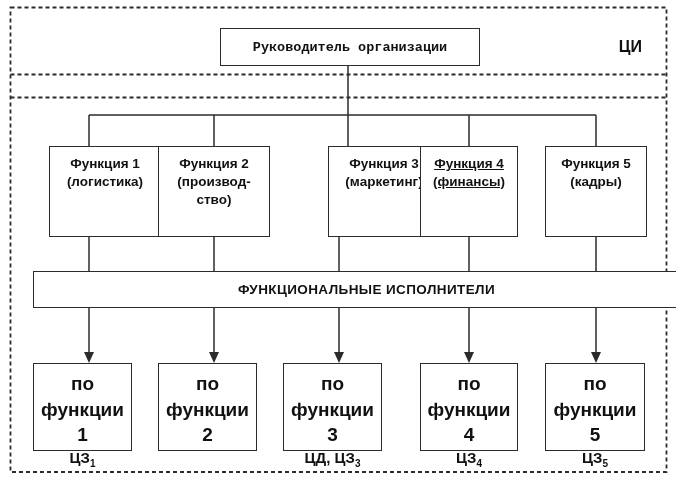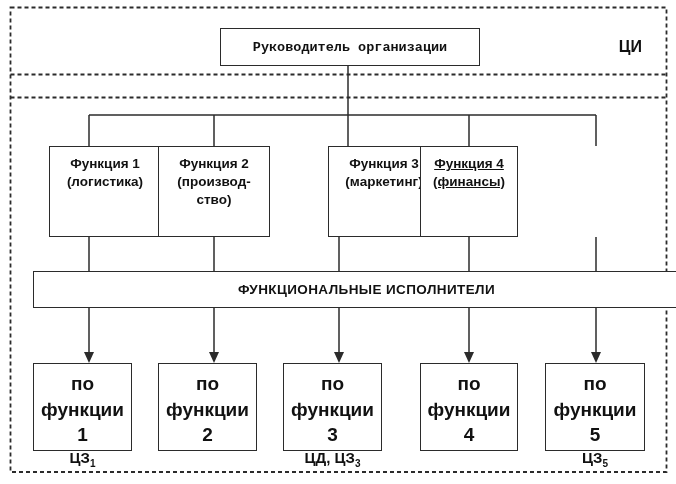--- a/index.html
+++ b/index.html
@@ -106,20 +106,24 @@
 ство)</span>
   </div>
   <div class="box fn-box fn-3">
     <span class="lines">Функция 3
 (маркетинг)</span>
   </div>
   <div class="box fn-box fn-4">
     <span class="lines">Функция 4
 (финансы)</span>
   </div>
+  <div class="box fn-box fn-5">
+    <span class="lines">Функция 5
+(кадры)</span>
+  </div>
 
   <div class="box band-box center-flex">
     <span>ФУНКЦИОНАЛЬНЫЕ ИСПОЛНИТЕЛИ</span>
   </div>
 
   <div class="box perf-box perf-1">
     <span class="lines">по
 функции 1</span>
   </div>
   <div class="box perf-box perf-2">
@@ -134,15 +138,16 @@
     <span class="lines">по
 функции 4</span>
   </div>
   <div class="box perf-box perf-5">
     <span class="lines">по
 функции 5</span>
   </div>
 
   <div class="tag tag-1"><span></span><span>ЦЗ</span><sub>1</sub></div>
   <div class="tag tag-3"><span>ЦД, </span><span>ЦЗ</span><sub>3</sub></div>
+  <div class="tag tag-4"><span></span><span>ЦЗ</span><sub>4</sub></div>
   <div class="tag tag-5"><span></span><span>ЦЗ</span><sub>5</sub></div>
 
 </div>
 
 </body></html>

